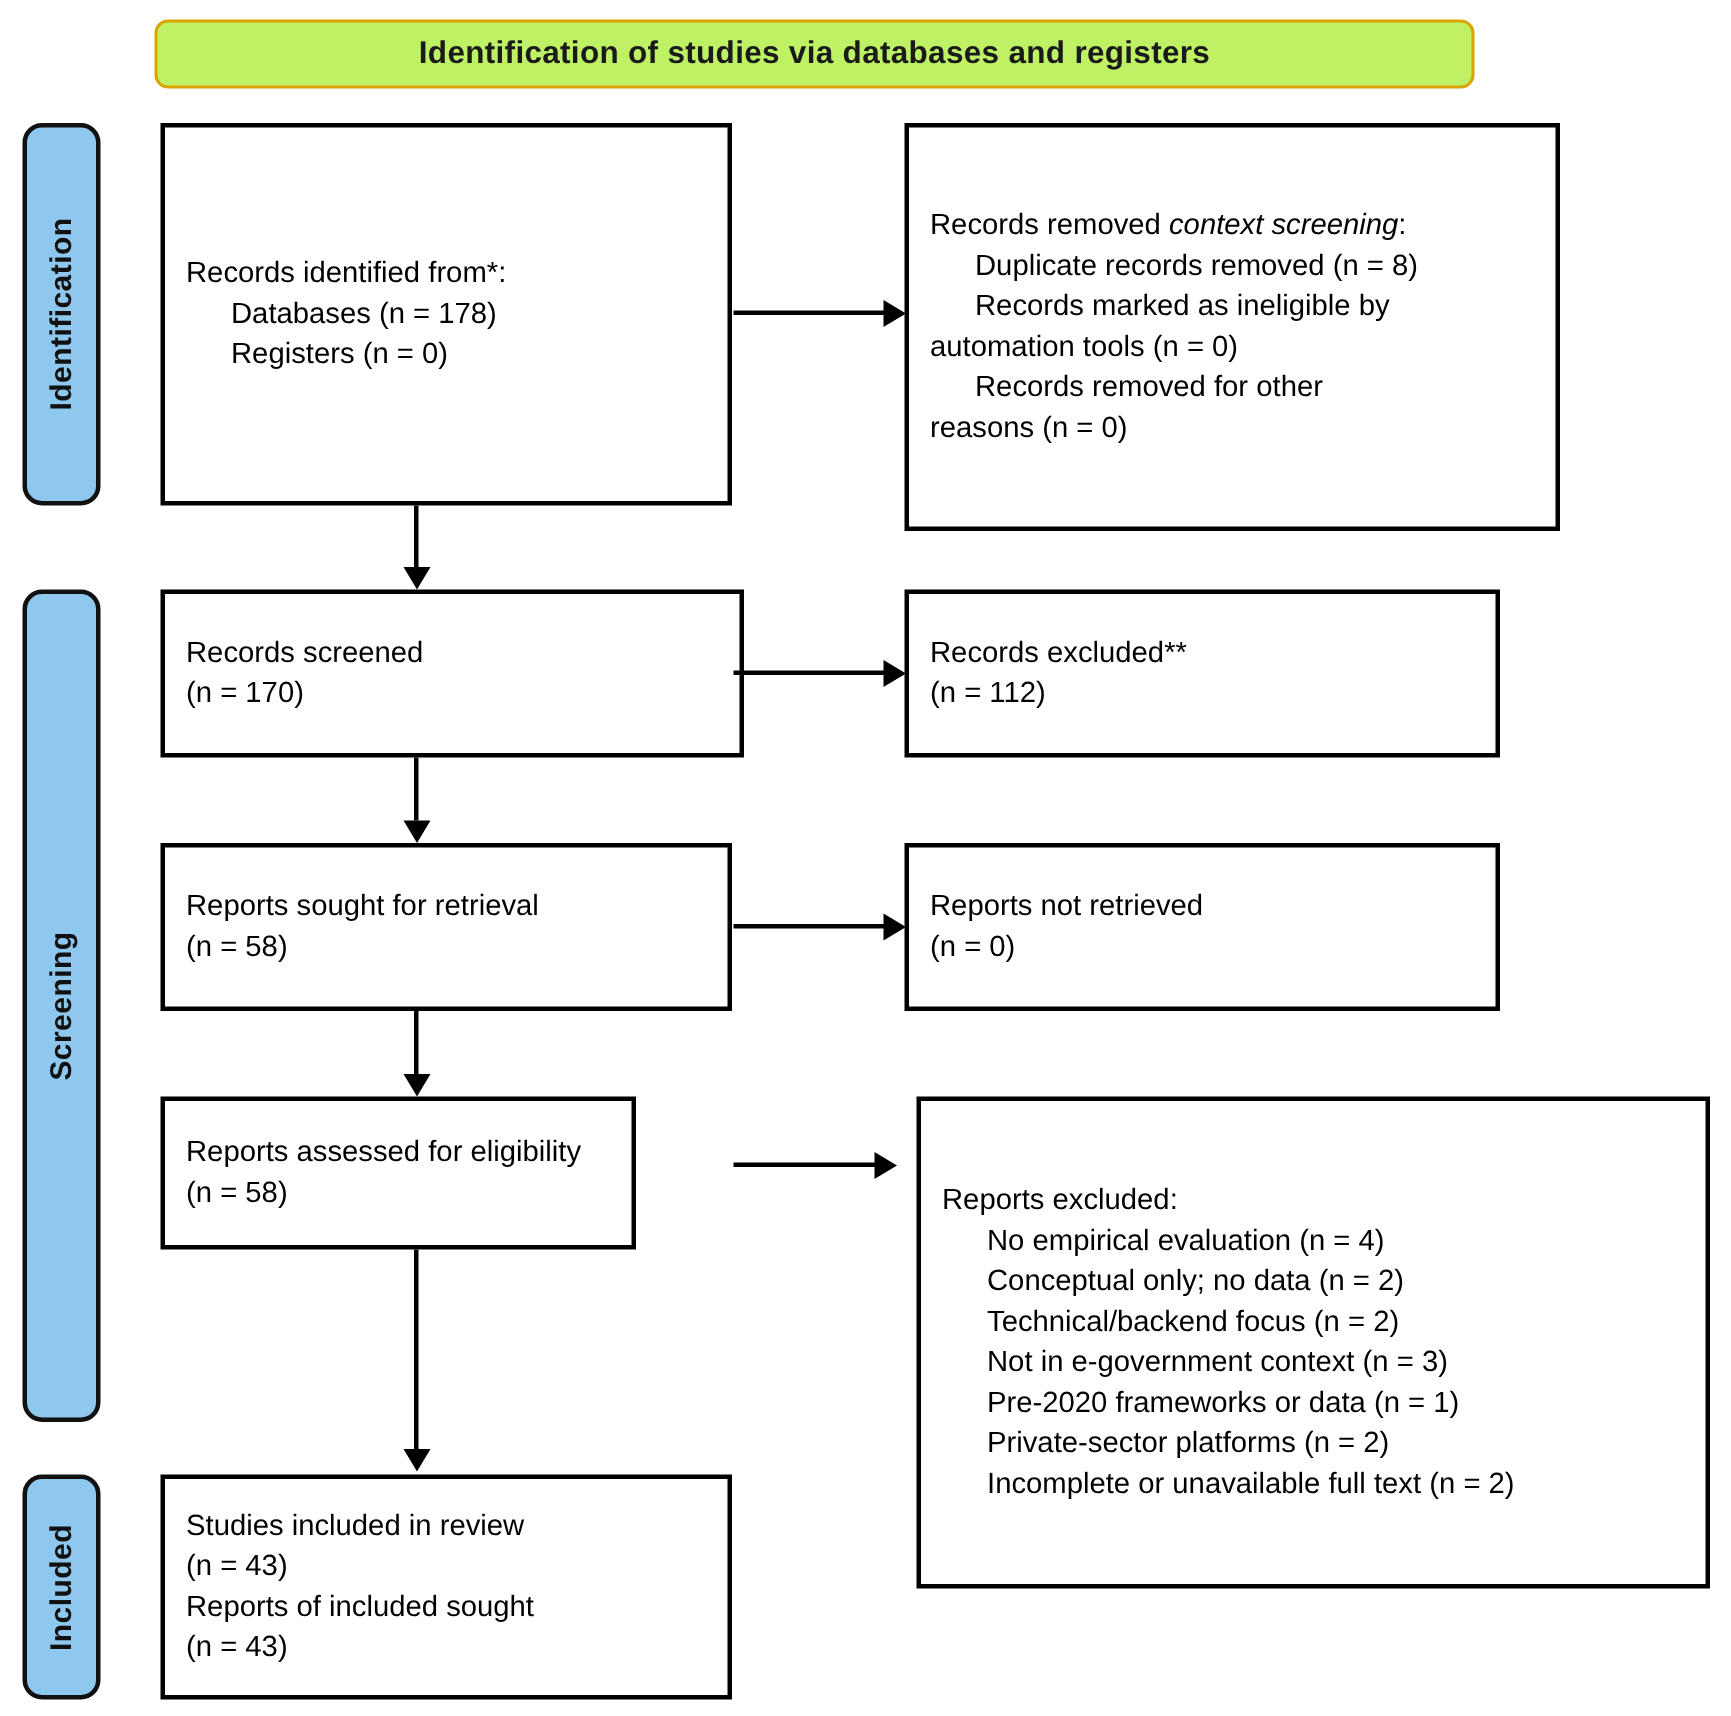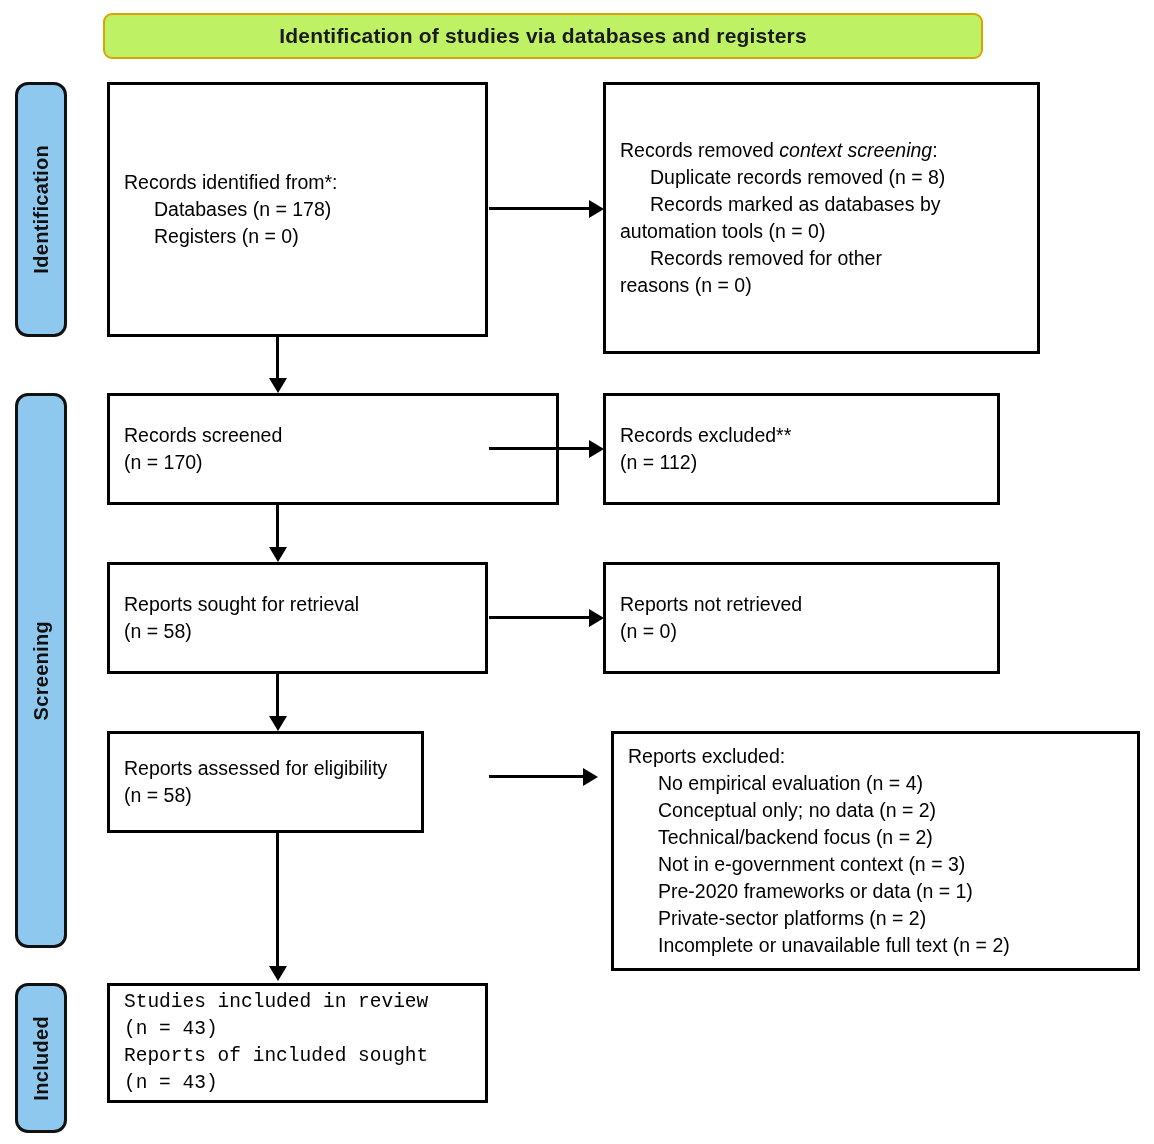--- a/index.html
+++ b/index.html
@@ -87,27 +87,27 @@
     line-height: 27px;
     color: #000000;
     white-space: nowrap;
   }
   .flow-line.indented { padding-left: 30px; }
   .flow-line .ital { font-style: italic; }
 
   
   #box-identified        { left: 107px; top: 82px;  width: 381px; height: 255px; }
   #box-removed-before    { left: 603px; top: 82px;  width: 437px; height: 272px; }
-  #box-screened          { left: 107px; top: 393px; width: 452px; height: 112px; }
+  #box-screened          { left: 107px; top: 393px; width: 389px; height: 112px; }
   #box-records-excluded  { left: 603px; top: 393px; width: 397px; height: 112px; }
   #box-sought            { left: 107px; top: 562px; width: 381px; height: 112px; }
   #box-not-retrieved     { left: 603px; top: 562px; width: 397px; height: 112px; }
   #box-assessed          { left: 107px; top: 731px; width: 317px; height: 102px; }
-  #box-reports-excluded  { left: 611px; top: 731px; width: 529px; height: 240px; }
-  #box-included          { left: 107px; top: 983px; width: 381px; height: 120px; font-family: Liberation Mono, monospace; }
+  #box-reports-excluded  { left: 611px; top: 731px; width: 529px; height: 328px; }
+  #box-included          { left: 107px; top: 983px; width: 381px; height: 150px; }
 
   
   .arrow {
     position: absolute;
   }
   .arrow-v-line {
     position: absolute;
     width: 3px;
     background: #000000;
   }
@@ -157,21 +157,21 @@
       <div class="flow-line">Records identified from*:</div>
       <div class="flow-line indented">Databases (n = 178)</div>
       <div class="flow-line indented">Registers (n = 0)</div>
     </div>
   </div>
 
   <div class="flow-box" id="box-removed-before">
     <div class="flow-box-inner">
       <div class="flow-line"><span>Records removed </span><span class="ital">context screening</span><span>:</span></div>
       <div class="flow-line indented">Duplicate records removed (n = 8)</div>
-      <div class="flow-line indented">Records marked as databases by</div>
+      <div class="flow-line indented">Records marked as ineligible by</div>
       <div class="flow-line">automation tools (n = 0)</div>
       <div class="flow-line indented">Records removed for other</div>
       <div class="flow-line">reasons (n = 0)</div>
     </div>
   </div>
 
   <div class="flow-box" id="box-screened">
     <div class="flow-box-inner">
       <div class="flow-line">Records screened</div>
       <div class="flow-line">(n = 170)</div>

